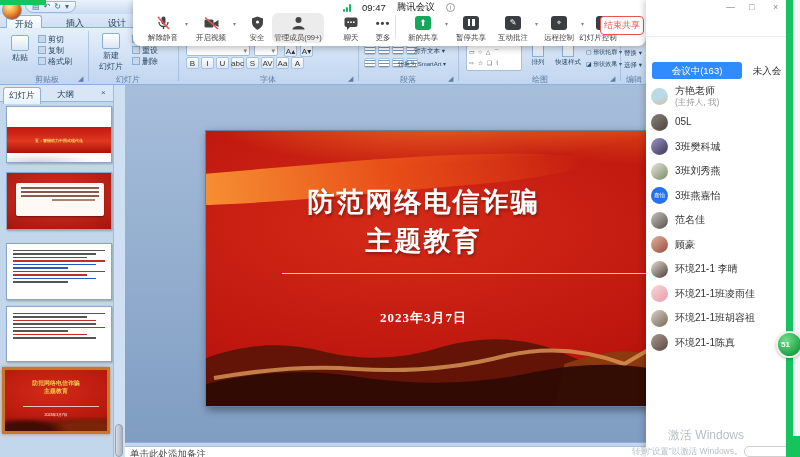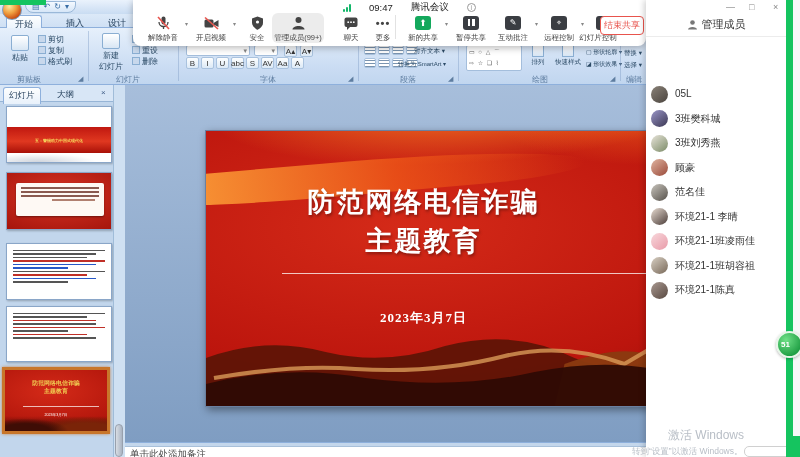--- a/index.html
+++ b/index.html
@@ -75,21 +75,21 @@
 .t5-mtn{position:absolute;left:0;bottom:0;width:100%;height:15px;background:radial-gradient(60% 120% at 20% 100%,#3f0d05 40%,transparent 70%),radial-gradient(70% 130% at 80% 100%,#7a2408 40%,transparent 75%),linear-gradient(transparent,rgba(50,8,2,.9))}
 
 
 .green-top{left:0;top:0;width:46px;height:5px;background:var(--green);z-index:40}
 .green-right{left:786px;top:0;width:7px;height:457px;background:var(--green);z-index:40}
 .right-gutter{left:793px;top:0;width:7px;height:457px;background:#f6f8f8;z-index:39}
 .green-corner{left:793px;top:436px;width:7px;height:21px;background:var(--green);z-index:41}
 
 
 .mtoolbar{left:133px;top:0;width:513px;height:46px;background:#fff;border-radius:0 0 8px 8px;box-shadow:0 2px 7px rgba(0,0,0,.28);z-index:30}
-.mt-status{position:absolute;left:210px;top:2px;height:11px;display:flex;align-items:center;gap:18px;font-size:9.5px;color:#222}
+.mt-status{position:absolute;left:210px;top:2px;height:11px;display:flex;align-items:center;gap:11px;font-size:9.5px;color:#222}
 .sigbars{display:flex;align-items:flex-end;gap:1px;height:8px}
 .sigbars i{display:block;width:2px;background:#12b76a;border-radius:1px}
 .mt-info{width:9px;height:9px;border:1px solid #999;border-radius:50%;color:#999;font-size:7px;line-height:8px;text-align:center}
 .mt-btn{position:absolute;top:14px;width:44px;text-align:center;color:#333}
 .mt-btn .lab{font-size:7.5px;white-space:nowrap;color:#444;margin-top:2px}
 .mt-ic{height:17px;display:flex;align-items:center;justify-content:center}
 .mt-caret{position:absolute;top:20px;font-size:6px;color:#888}
 .mt-pill{position:absolute;left:139px;top:13px;width:52px;height:30px;background:#ececec;border-radius:6px}
 .mt-divider{position:absolute;left:262px;top:15px;width:1px;height:24px;background:#e2e2e2}
 .darkbox{width:16px;height:14px;background:#3a3d42;border-radius:3px;color:#fff;font-size:8px;line-height:14px}
@@ -141,21 +141,21 @@
 
 <div class="abs ribbon">
 
   <div class="bigbtn" style="left:6px;top:7px;width:28px">
     <div class="ic"></div>
     <span>粘贴</span>
   </div>
   <div class="mini-lbl" style="left:38px;top:6px"><i class="mini-ic"></i><span>剪切</span></div>
   <div class="mini-lbl" style="left:38px;top:17px"><i class="mini-ic"></i><span>复制</span></div>
   <div class="mini-lbl" style="left:38px;top:28px"><i class="mini-ic"></i><span>格式刷</span></div>
-  <div class="rg-label" style="left:9px;top:46px;width:40px">剪贴板</div>
+  <div class="rg-label" style="left:27px;top:46px;width:40px">剪贴板</div>
   <div class="launcher" style="left:78px;top:47px">◢</div>
   <div class="rg-sep" style="left:88px"></div>
 
   <div class="bigbtn" style="left:94px;top:5px;width:34px">
     <div class="ic"></div>
     <span>新建</span><br>
     <span>幻灯片</span>
   </div>
   <div class="mini-lbl" style="left:132px;top:6px"><i class="mini-ic"></i><span>版式</span></div>
   <div class="mini-lbl" style="left:132px;top:17px"><i class="mini-ic"></i><span>重设</span></div>
@@ -430,33 +430,37 @@
   </div>
 
   <div class="endshare">结束共享</div>
 </div>
 
 <div class="abs mpanel">
   <span class="mp-ctrl" style="left:80px">—</span>
   <span class="mp-ctrl" style="left:103px">□</span>
   <span class="mp-ctrl" style="left:127px">×</span>
 
-  <div class="mp-head">
-    <svg width="11" height="11">
-        <circle cx="5.5" cy="3.5" r="2.3" fill="#777"></circle>
-        <path d="M1,10.5 C1,7 10,7 10,10.5 Z" fill="#777"></path>
-      </svg>
-    <span>管理成员</span>
-  </div>
   <div class="mp-divider"></div>
 
 
+  <div class="mp-tabs">
+    <div class="mp-tab1">会议中(163)</div>
+    <div class="mp-tab2">未入会</div>
+  </div>
 
   <div class="mlist">
 
+      <div class="mrow first">
+        <div class="avatar" style="background: linear-gradient(160deg, rgb(188, 217, 232) 55%, rgb(216, 189, 150));"></div>
+        <div>
+          <div class="mname">方艳老师</div>
+          <div class="msub">(主持人, 我)</div>
+        </div>
+      </div>
 
       <div class="mrow">
         <div class="avatar" style="background: linear-gradient(140deg, rgb(138, 130, 120), rgb(74, 68, 62));"></div>
         <div>
           <div class="mname">05L</div>
 
         </div>
       </div>
 
       <div class="mrow">
@@ -468,33 +472,40 @@
       </div>
 
       <div class="mrow">
         <div class="avatar" style="background: linear-gradient(140deg, rgb(232, 228, 218), rgb(122, 138, 102));"></div>
         <div>
           <div class="mname">3班刘秀燕</div>
 
         </div>
       </div>
 
+      <div class="mrow">
+        <div class="avatar" style="background: rgb(36, 114, 240);">嘉怡</div>
+        <div>
+          <div class="mname">3班燕嘉怡</div>
+
+        </div>
+      </div>
+
+      <div class="mrow">
+        <div class="avatar" style="background: linear-gradient(140deg, rgb(200, 196, 188), rgb(85, 80, 74));"></div>
+        <div>
+          <div class="mname">范名佳</div>
+
+        </div>
+      </div>
 
       <div class="mrow">
         <div class="avatar" style="background: linear-gradient(140deg, rgb(224, 180, 160), rgb(154, 74, 58));"></div>
         <div>
           <div class="mname">顾豪</div>
-
-        </div>
-      </div>
-
-      <div class="mrow">
-        <div class="avatar" style="background: linear-gradient(140deg, rgb(200, 196, 188), rgb(85, 80, 74));"></div>
-        <div>
-          <div class="mname">范名佳</div>
 
         </div>
       </div>
 
 
       <div class="mrow">
         <div class="avatar" style="background: linear-gradient(140deg, rgb(232, 220, 210), rgb(74, 60, 56));"></div>
         <div>
           <div class="mname">环境21-1 李晴</div>
 

